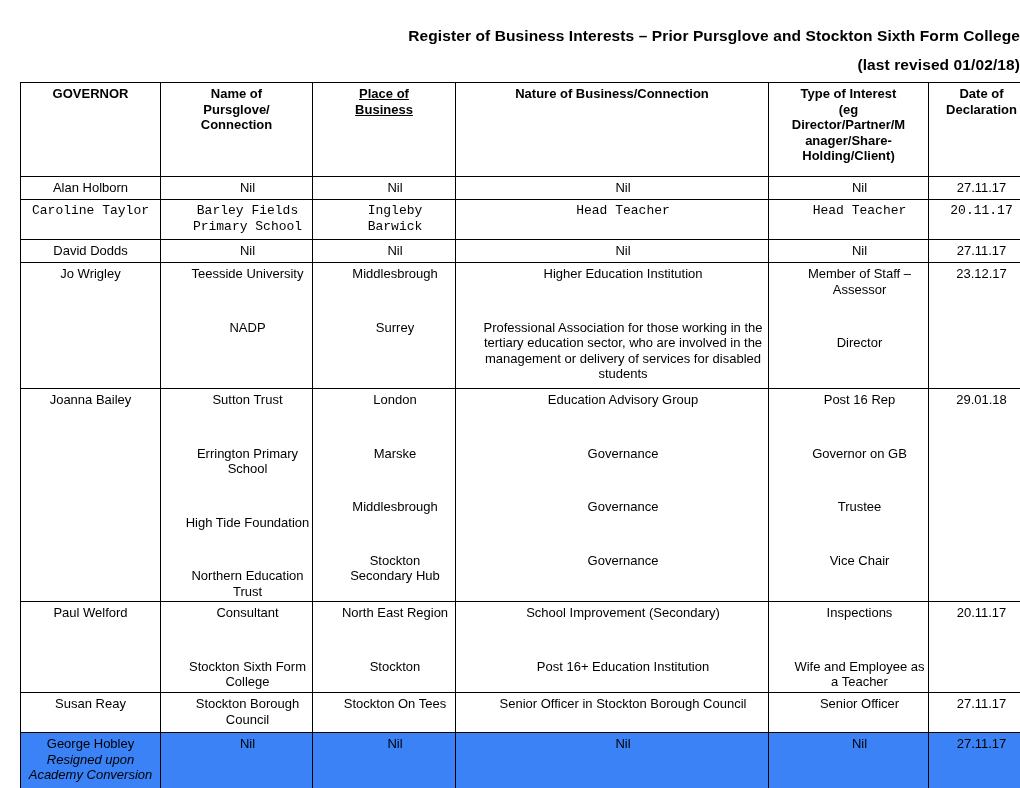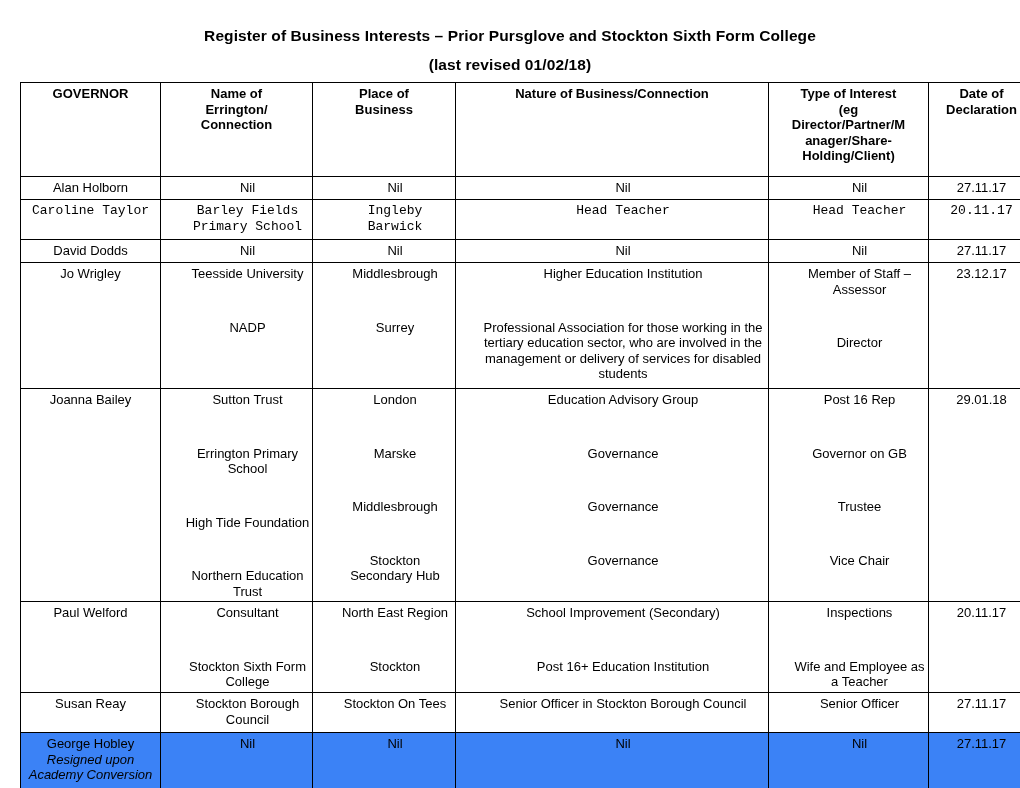--- a/index.html
+++ b/index.html
@@ -14,21 +14,21 @@
     color: #000000;
     overflow: hidden;
   }
   .page {
     position: relative;
     width: 1020px;
     height: 788px;
     box-sizing: border-box;
   }
   .doc-title {
-    text-align: center;
+    text-align: right;
     font-weight: bold;
     font-size: 15.5px;
     line-height: 20px;
     padding-top: 26px;
     letter-spacing: 0.1px;
   }
   .doc-title .line2 {
     display: block;
     margin-top: 9px;
   }
@@ -52,21 +52,21 @@
     word-wrap: break-word;
     overflow-wrap: break-word;
   }
   table.register thead th {
     font-weight: bold;
     vertical-align: top;
     height: 88px;
   }
   th.col-governor   { width: 135px; }
   th.col-name       { width: 147px; }
-  th.col-place      { width: 138px; }
+  th.col-place      { width: 138px; text-decoration: underline; }
   th.col-nature     { width: 308px; }
   th.col-type       { width: 155px; }
   th.col-date       { width: 101px; }
 
   td.governor-cell {
     text-align: center;
   }
   .gov-note {
     font-style: italic;
     display: block;
@@ -100,21 +100,21 @@
     <span>Register of Business Interests – Prior Pursglove and Stockton Sixth Form College</span>
     <span class="line2">(last revised 01/02/18)</span>
   </div>
 
   <table class="register">
     <thead>
       <tr>
         <th class="col-governor">GOVERNOR</th>
         <th class="col-name">
           <span>Name of</span><br>
-          <span>Errington/</span><br>
+          <span>Pursglove/</span><br>
           <span>Connection</span>
         </th>
         <th class="col-place">
           <span>Place of</span><br>
           <span>Business</span>
         </th>
         <th class="col-nature">Nature of Business/Connection</th>
         <th class="col-type">
           <span>Type of Interest</span><br>
           <span>(eg</span><br>

